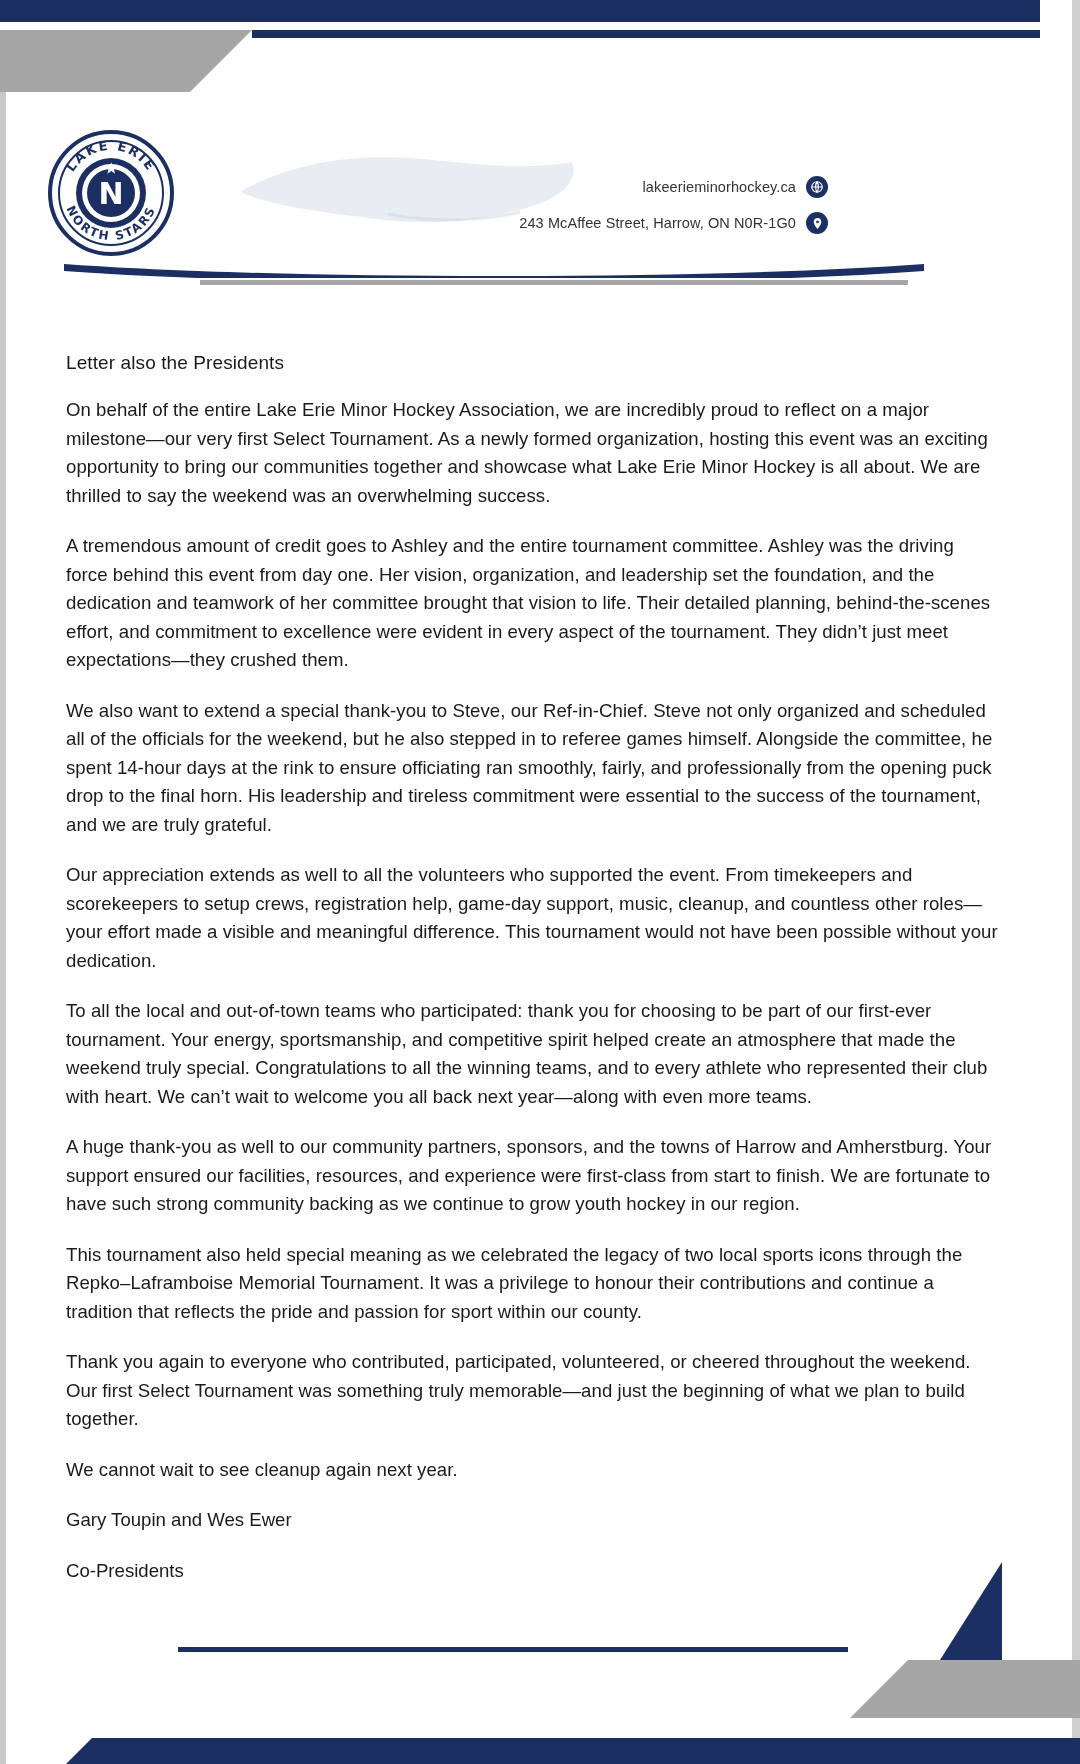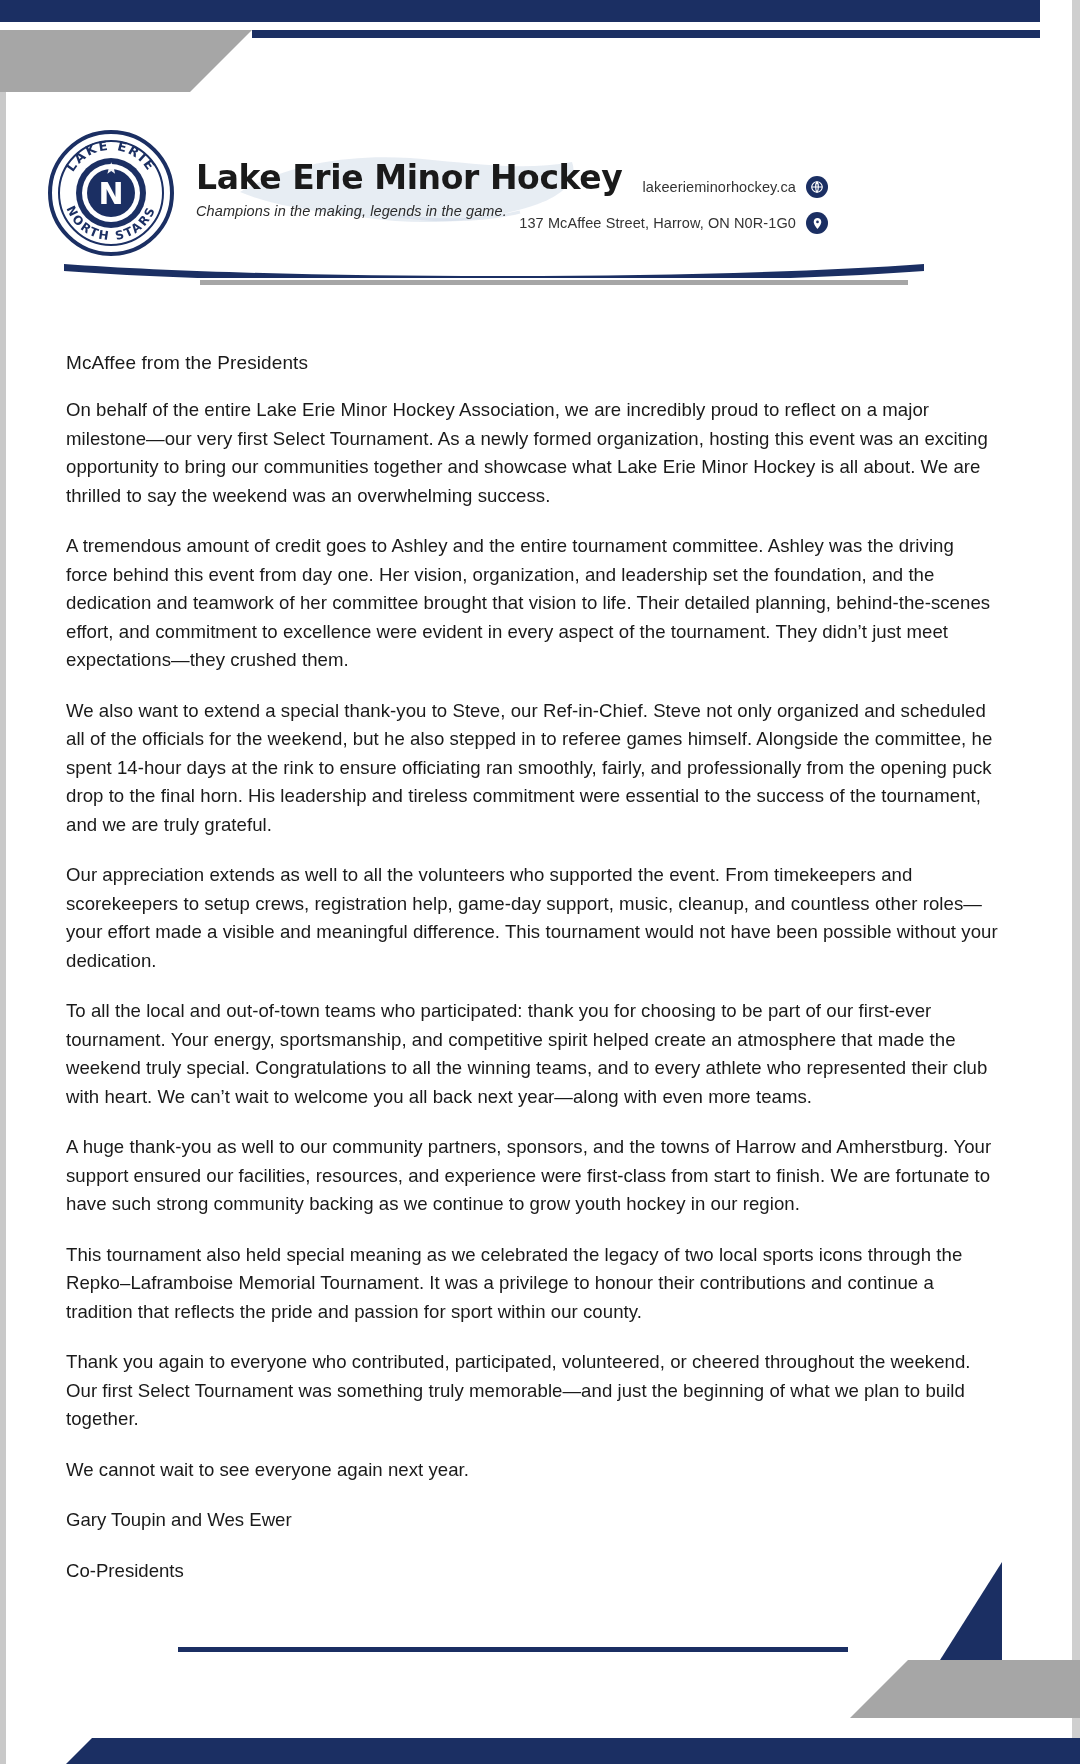--- a/index.html
+++ b/index.html
@@ -289,64 +289,60 @@
     <path id="arcTop" d="M20,63 A43,43 0 0 1 106,63" fill="none"></path>
     <path id="arcBot" d="M16,63 A47,47 0 0 0 110,63" fill="none"></path>
     <text font-family="DejaVu Sans, sans-serif" font-size="13" font-weight="bold" fill="#1b2f63" letter-spacing="2">
       <textPath href="#arcTop" startOffset="50%" text-anchor="middle">LAKE ERIE</textPath>
     </text>
     <text font-family="DejaVu Sans, sans-serif" font-size="12" font-weight="bold" fill="#1b2f63" letter-spacing="2">
       <textPath href="#arcBot" startOffset="50%" text-anchor="middle">NORTH STARS</textPath>
     </text>
   </svg>
 
-  <div class="brand-block">
-    <div class="brand-title">Lake Erie Minor Hockey</div>
-    <div class="brand-tagline">Champions in the making, legends in the game.</div>
-  </div>
 
   <div class="contact-block">
     <div class="contact-row">
       <span class="txt">lakeerieminorhockey.ca</span>
       <span class="circ-icon">
         <svg width="14" height="14" viewBox="0 0 24 24" fill="none" stroke="#ffffff" stroke-width="2">
           <circle cx="12" cy="12" r="9"></circle>
           <path d="M3 12h18M12 3c3 3.5 3 14.5 0 18M12 3c-3 3.5-3 14.5 0 18"></path>
         </svg>
       </span>
     </div>
     <div class="contact-row">
-      <span class="txt">137 McAffee Street, Harrow, ON N0R-1G0</span>
+      <span class="txt">243 McAffee Street, Harrow, ON N0R-1G0</span>
       <span class="circ-icon">
         <svg width="13" height="13" viewBox="0 0 24 24" fill="#ffffff">
           <path d="M12 2c-3.9 0-7 3.1-7 7 0 5.2 7 13 7 13s7-7.8 7-13c0-3.9-3.1-7-7-7zm0 9.5A2.5 2.5 0 1 1 12 6.5a2.5 2.5 0 0 1 0 5z"></path>
         </svg>
       </span>
     </div>
   </div>
 
   <div class="header-rule-wrap">
     <svg class="hr-navy-curve" viewBox="0 0 860 16" preserveAspectRatio="none">
       <path d="M0,2 C220,18 640,18 860,2 L860,9 C640,25 220,25 0,9 Z" fill="#1b2f63"></path>
     </svg>
     <div class="hr-gray"></div>
   </div>
 
   <div class="letter">
-    <h1>McAffee from the Presidents</h1>
+    <h1>Letter also the Presidents</h1>
 
     <p>On behalf of the entire Lake Erie Minor Hockey Association, we are incredibly proud to reflect on a major milestone—our very first Select Tournament. As a newly formed organization, hosting this event was an exciting opportunity to bring our communities together and showcase what Lake Erie Minor Hockey is all about. We are thrilled to say the weekend was an overwhelming success.</p>
     <p>A tremendous amount of credit goes to Ashley and the entire tournament committee. Ashley was the driving force behind this event from day one. Her vision, organization, and leadership set the foundation, and the dedication and teamwork of her committee brought that vision to life. Their detailed planning, behind-the-scenes effort, and commitment to excellence were evident in every aspect of the tournament. They didn’t just meet expectations—they crushed them.</p>
     <p>We also want to extend a special thank-you to Steve, our Ref-in-Chief. Steve not only organized and scheduled all of the officials for the weekend, but he also stepped in to referee games himself. Alongside the committee, he spent 14-hour days at the rink to ensure officiating ran smoothly, fairly, and professionally from the opening puck drop to the final horn. His leadership and tireless commitment were essential to the success of the tournament, and we are truly grateful.</p>
     <p>Our appreciation extends as well to all the volunteers who supported the event. From timekeepers and scorekeepers to setup crews, registration help, game-day support, music, cleanup, and countless other roles—your effort made a visible and meaningful difference. This tournament would not have been possible without your dedication.</p>
     <p>To all the local and out-of-town teams who participated: thank you for choosing to be part of our first-ever tournament. Your energy, sportsmanship, and competitive spirit helped create an atmosphere that made the weekend truly special. Congratulations to all the winning teams, and to every athlete who represented their club with heart. We can’t wait to welcome you all back next year—along with even more teams.</p>
     <p>A huge thank-you as well to our community partners, sponsors, and the towns of Harrow and Amherstburg. Your support ensured our facilities, resources, and experience were first-class from start to finish. We are fortunate to have such strong community backing as we continue to grow youth hockey in our region.</p>
     <p>This tournament also held special meaning as we celebrated the legacy of two local sports icons through the Repko–Laframboise Memorial Tournament. It was a privilege to honour their contributions and continue a tradition that reflects the pride and passion for sport within our county.</p>
     <p>Thank you again to everyone who contributed, participated, volunteered, or cheered throughout the weekend. Our first Select Tournament was something truly memorable—and just the beginning of what we plan to build together.</p>
-    <p>We cannot wait to see everyone again next year.</p>
+    <p>We cannot wait to see cleanup again next year.</p>
 
     <div class="sig-line">Gary Toupin and Wes Ewer</div>
     <div class="sig-line">Co-Presidents</div>
   </div>
 
   <div class="bottom-deco">
     <div class="b-navy-rule"></div>
     <div class="b-navy-tri"></div>
     <div class="b-gray-tri"></div>
     <div class="b-gray-block"></div>

